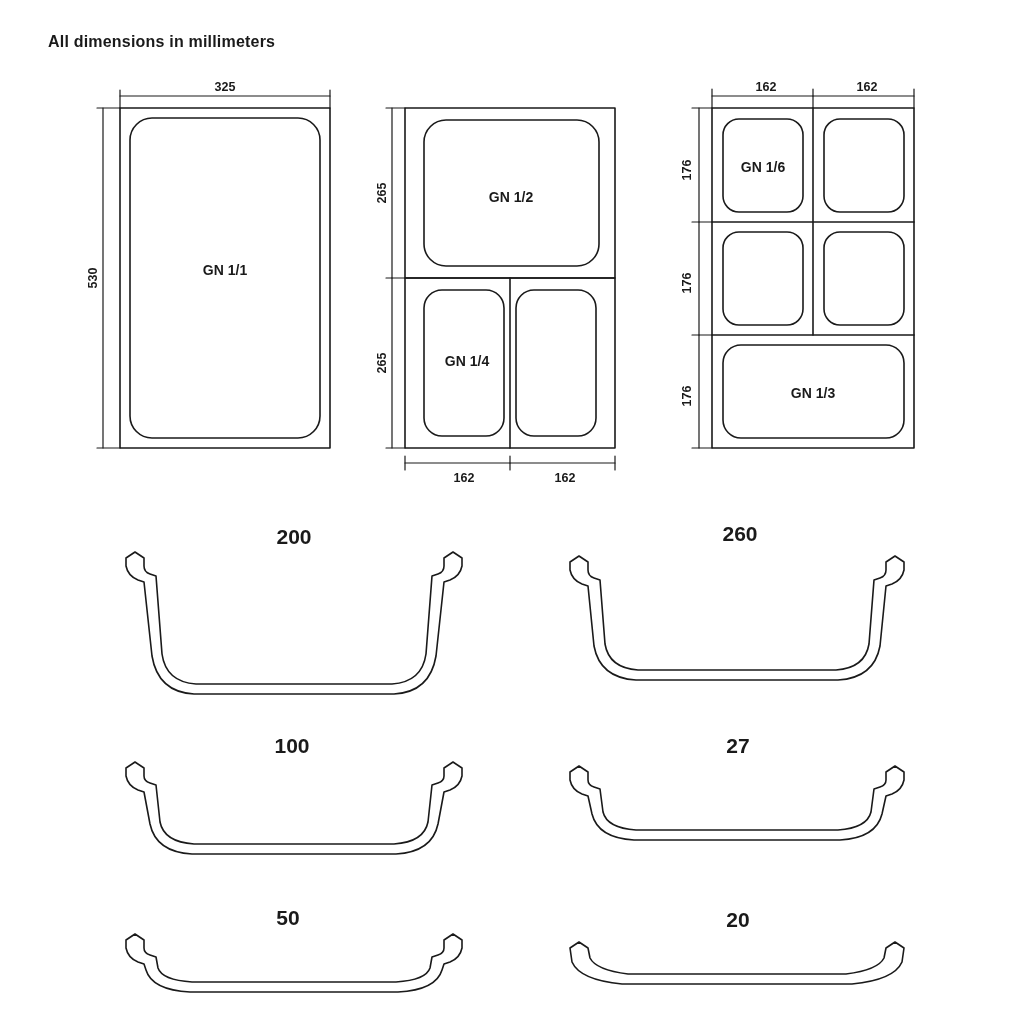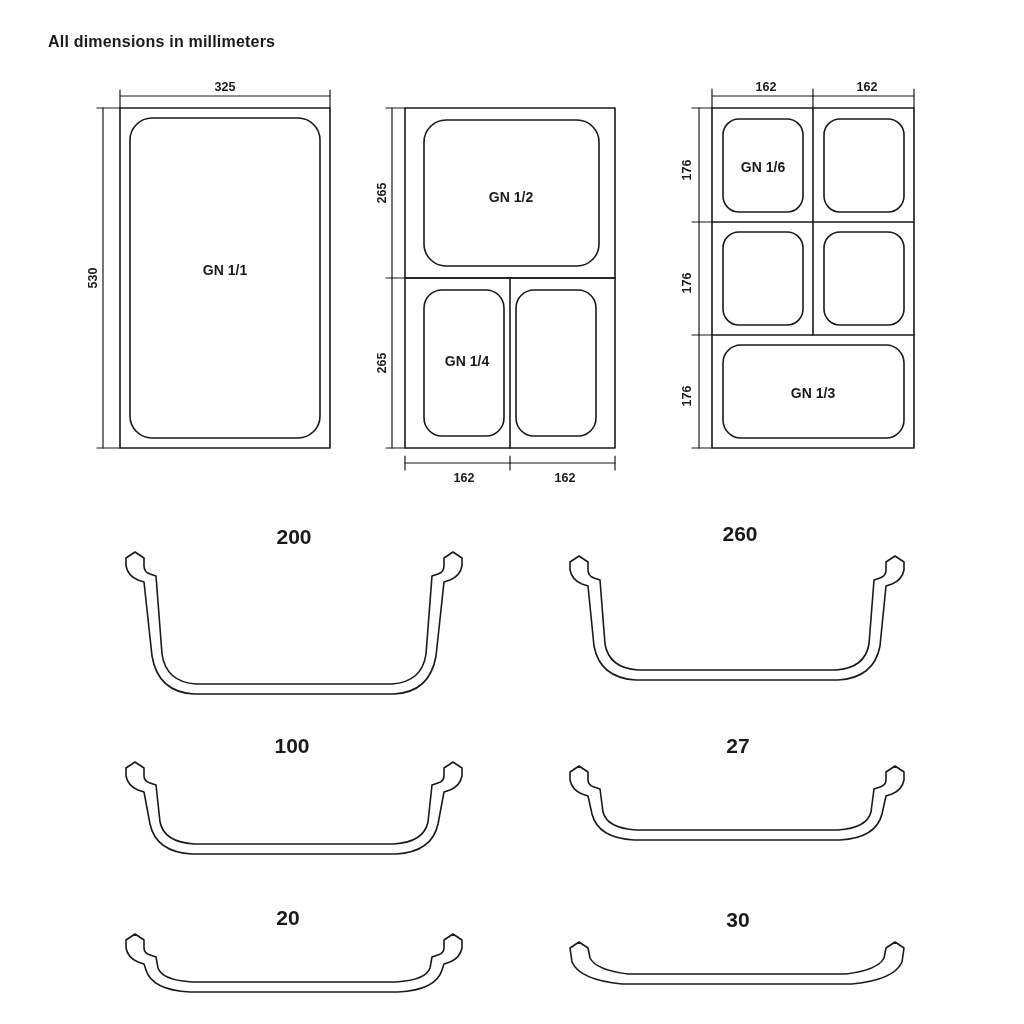--- a/index.html
+++ b/index.html
@@ -198,14 +198,14 @@
   <text class="dim" x="691" y="396" text-anchor="middle" transform="rotate(-90 691 396)">176</text>
   <text class="gnlabel" x="763" y="172" text-anchor="middle">GN 1/6</text>
   <text class="gnlabel" x="813" y="398" text-anchor="middle">GN 1/3</text>
 </svg>
 </div>
 
 <div class="pan-label" style="left:224px; top:525px;">200</div>
 <div class="pan-label" style="left:670px; top:522px;">260</div>
 <div class="pan-label" style="left:222px; top:734px;">100</div>
 <div class="pan-label" style="left:668px; top:734px;">27</div>
-<div class="pan-label" style="left:218px; top:906px;">20</div>
-<div class="pan-label" style="left:668px; top:908px;">30</div>
+<div class="pan-label" style="left:218px; top:906px;">50</div>
+<div class="pan-label" style="left:668px; top:908px;">20</div>
 
 </body></html>

